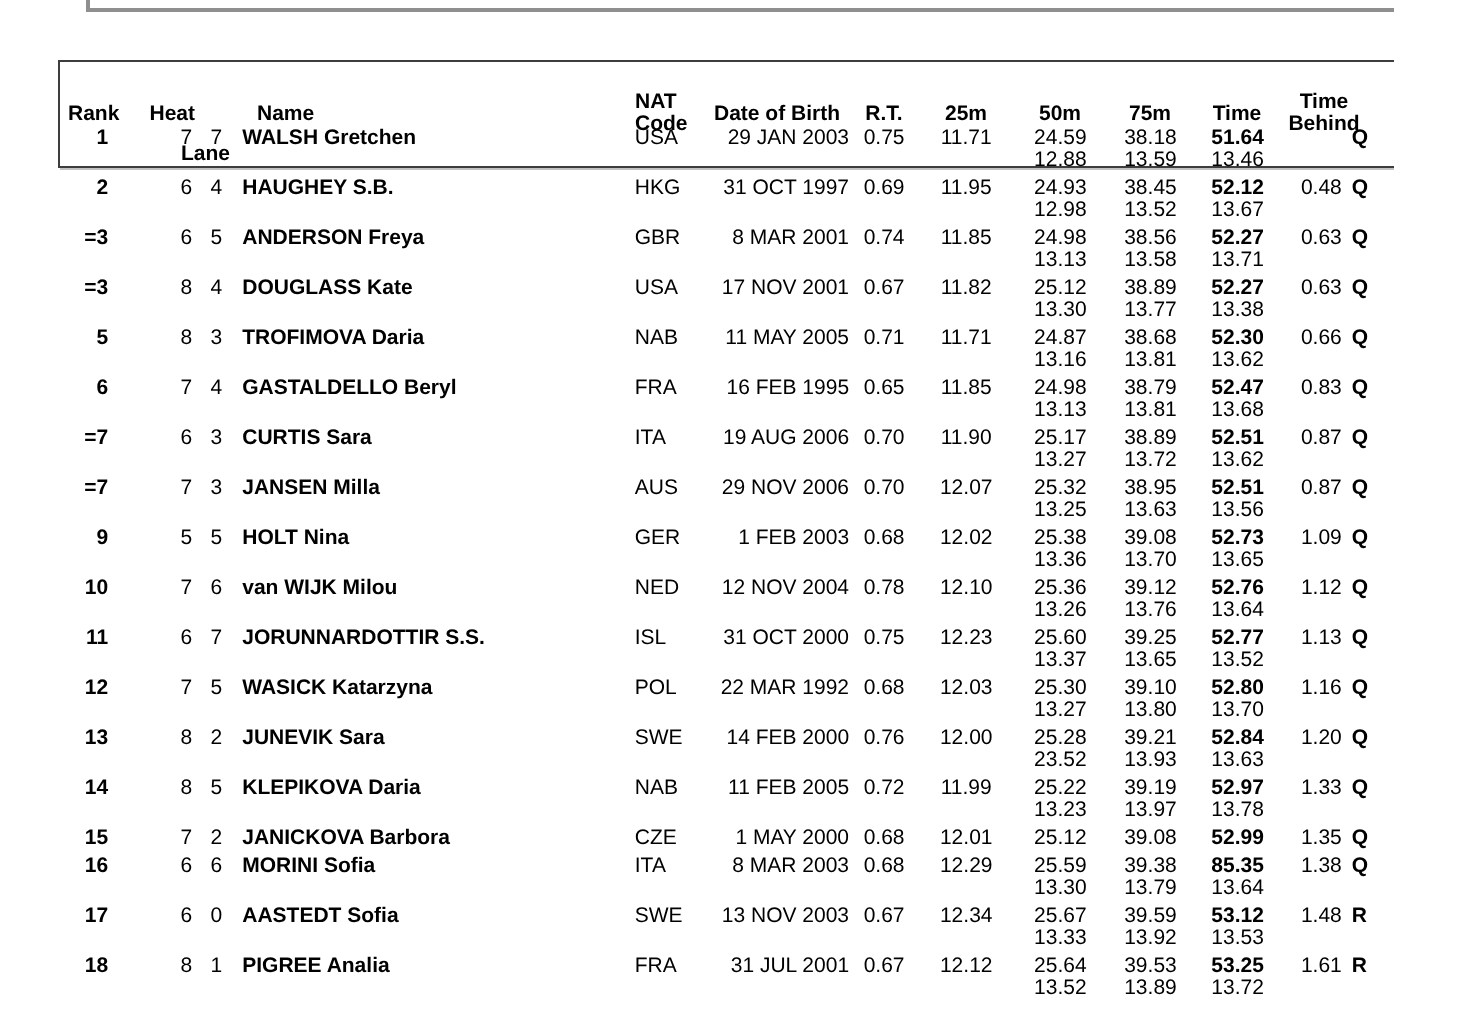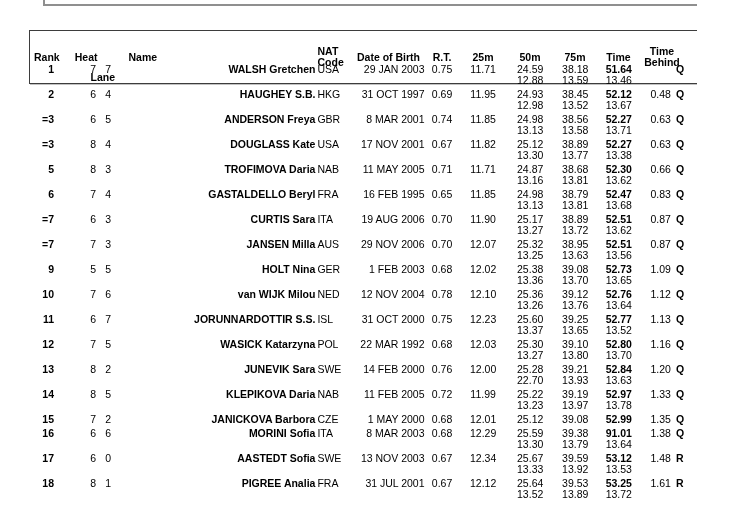--- a/index.html
+++ b/index.html
@@ -37,21 +37,21 @@
   .th-name{padding-left:15px;}
   .th-nat{padding-left:2px;}
   .th-behind{padding-right:5px; text-align:center;}
 
   .body-table{position:absolute; left:29px; top:61px; width:683px;}
   .body-table tr.main td{height:14px; vertical-align:bottom; line-height:12px;}
   .body-table tr.sub td{height:11px; vertical-align:top; line-height:11px;}
   td.rank{padding-right:7px; font-weight:bold;}
   td.heat{padding-right:3px;}
   td.lane{padding-right:2px;}
-  td.name{padding-left:8px; font-weight:bold;text-align:right;}
+  td.name{padding-left:8px; font-weight:bold;}
   td.nat{padding-left:2px;}
   td.dob{padding-right:1px;}
   td.time{font-weight:bold;}
   td.behind{text-align:right; padding-right:4px;}
   td.behind .qual{display:inline-block; width:10px; margin-left:5px; text-align:left; font-weight:bold;}
 </style>
 </head>
 <body>
 
 <div class="sheet">
@@ -427,21 +427,21 @@
         <td class="c">0.76</td>
         <td class="c">12.00</td>
         <td class="c">25.28</td>
         <td class="c">39.21</td>
         <td class="c time">52.84</td>
         <td class="behind"><span>1.20</span><span class="qual">Q</span></td>
         <td></td>
       </tr>
       <tr class="sub">
         <td colspan="8"></td>
-        <td class="c">22.70</td>
+        <td class="c">23.52</td>
         <td class="c">13.93</td>
         <td class="c">13.63</td>
         <td colspan="2"></td>
       </tr>
     </tbody>
 
     <tbody>
       <tr class="main">
         <td class="r rank">14</td>
         <td class="r heat">8</td>
@@ -489,21 +489,21 @@
         <td class="r rank">16</td>
         <td class="r heat">6</td>
         <td class="r lane">6</td>
         <td class="l name">MORINI Sofia</td>
         <td class="l nat">ITA</td>
         <td class="r dob">8 MAR 2003</td>
         <td class="c">0.68</td>
         <td class="c">12.29</td>
         <td class="c">25.59</td>
         <td class="c">39.38</td>
-        <td class="c time">91.01</td>
+        <td class="c time">85.35</td>
         <td class="behind"><span>1.38</span><span class="qual">Q</span></td>
         <td></td>
       </tr>
       <tr class="sub">
         <td colspan="8"></td>
         <td class="c">13.30</td>
         <td class="c">13.79</td>
         <td class="c">13.64</td>
         <td colspan="2"></td>
       </tr>

